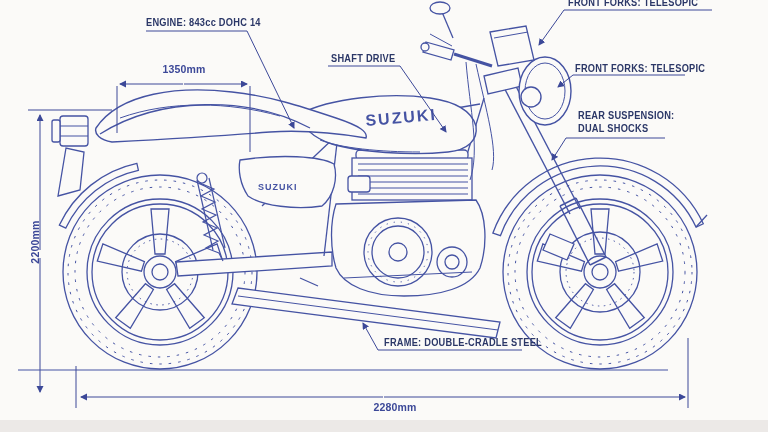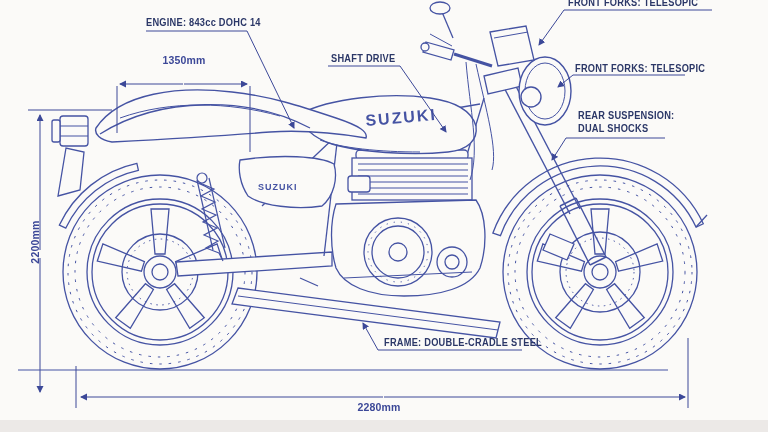--- a/index.html
+++ b/index.html
@@ -206,20 +206,20 @@
 
   <div class="callout" style="left:575px;top:62px;">FRONT FORKS: TELESOPIC</div>
 
   <div class="callout two-line" style="left:578px;top:109px;">
     <div>REAR SUSPENSION:</div>
     <div>DUAL SHOCKS</div>
   </div>
 
   <div class="callout" style="left:384px;top:336px;">FRAME: DOUBLE-CRADLE STEEL</div>
 
-  <div class="dim center" style="left:152px;top:54px;width:64px;">1350mm</div>
+  <div class="dim center" style="left:152px;top:63px;width:64px;">1350mm</div>
 
   <div class="dim vertical" style="left:5px;top:236px;width:60px;height:12px;">2200mm</div>
 
-  <div class="dim center" style="left:344px;top:401px;width:70px;">2280mm</div>
+  <div class="dim center" style="left:360px;top:401px;width:70px;">2280mm</div>
 
   <div class="bottom-strip"></div>
 </div>
 
 </body></html>

